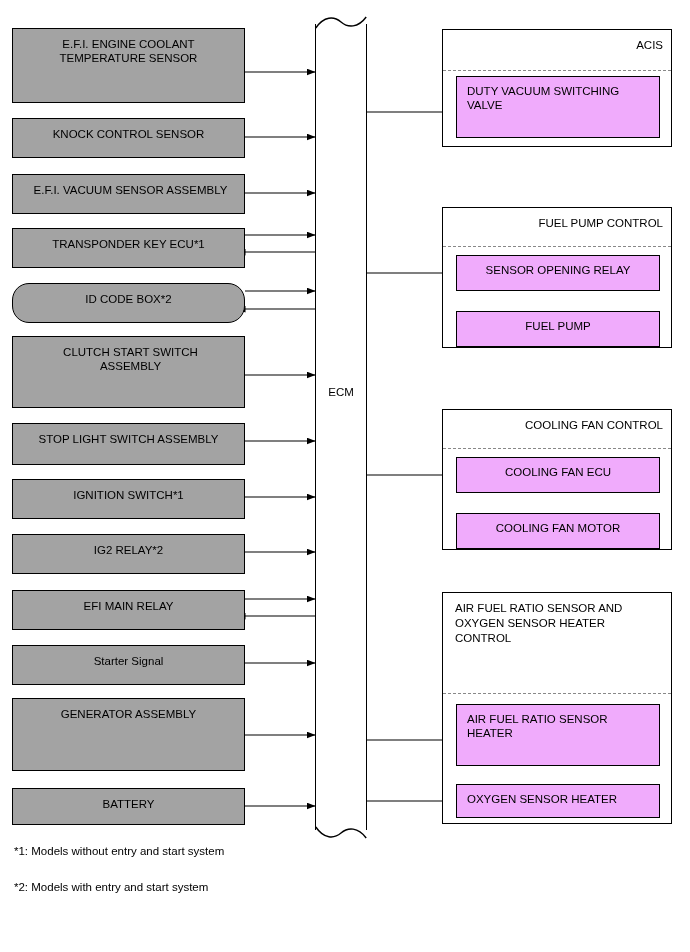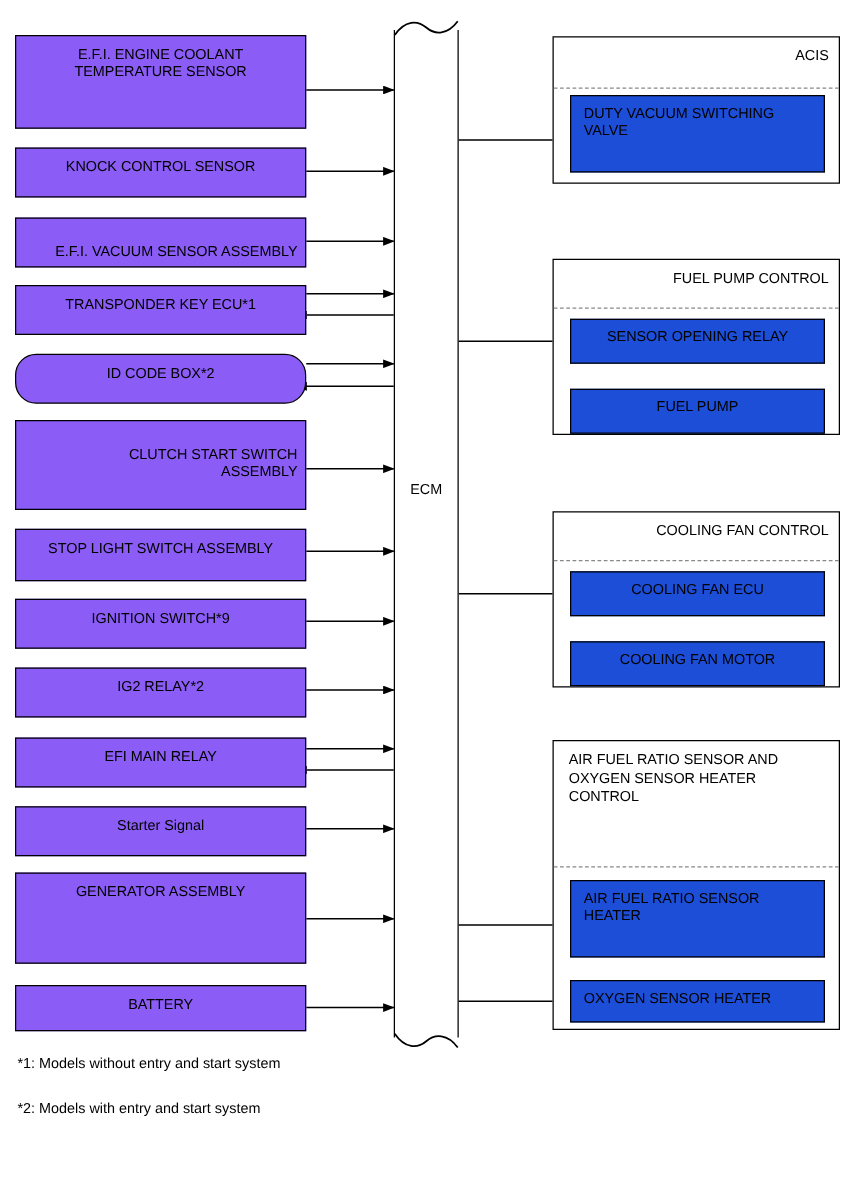--- a/index.html
+++ b/index.html
@@ -13,39 +13,38 @@
     height: 952px;
     background: #ffffff;
     font-family: "Liberation Sans", sans-serif;
     overflow: hidden;
   }
   
   .src-box {
     position: absolute;
     box-sizing: border-box;
     border: 1px solid #000000;
-    background: #8b5cf6;
+    background: #a3a3a3;
   }
   .src-label {
     position: absolute;
     left: 0;
     right: 0;
     top: 8px;
     font-size: 11.5px;
     line-height: 14px;
     color: #000000;
     text-align: center;
     padding: 0 6px;
     box-sizing: border-box;
     white-space: pre-line;
   }
   .src-label.left-align {
-    text-align: right;
+    text-align: center;
     padding-left: 10px;
-    margin-top: 12px;
   }
   
   #ecm-column {
     position: absolute;
     left: 315px;
     top: 24px;
     width: 52px;
     height: 806px;
   }
   #ecm-column .ecm-side {
@@ -103,21 +102,21 @@
     position: absolute;
     left: 0;
     right: 0;
     height: 0;
     border-top: 1px dashed #888888;
   }
   .inner-box {
     position: absolute;
     box-sizing: border-box;
     border: 1px solid #000000;
-    background: #1d4ed8;
+    background: #f0abfc;
   }
   .inner-label {
     position: absolute;
     left: 0;
     right: 0;
     top: 7px;
     font-size: 11.5px;
     line-height: 14px;
     color: #000000;
     text-align: center;
@@ -206,21 +205,21 @@
         <div class="src-label">ID CODE BOX*2</div>
       </div>
       <div class="src-box" style="left: 12px; top: 336px; width: 233px; height: 72px;">
         <div class="src-label left-align">CLUTCH START SWITCH
 ASSEMBLY</div>
       </div>
       <div class="src-box" style="left: 12px; top: 423px; width: 233px; height: 42px;">
         <div class="src-label">STOP LIGHT SWITCH ASSEMBLY</div>
       </div>
       <div class="src-box" style="left: 12px; top: 479px; width: 233px; height: 40px;">
-        <div class="src-label">IGNITION SWITCH*9</div>
+        <div class="src-label">IGNITION SWITCH*1</div>
       </div>
       <div class="src-box" style="left: 12px; top: 534px; width: 233px; height: 40px;">
         <div class="src-label">IG2 RELAY*2</div>
       </div>
       <div class="src-box" style="left: 12px; top: 590px; width: 233px; height: 40px;">
         <div class="src-label">EFI MAIN RELAY</div>
       </div>
       <div class="src-box" style="left: 12px; top: 645px; width: 233px; height: 40px;">
         <div class="src-label">Starter Signal</div>
       </div>

